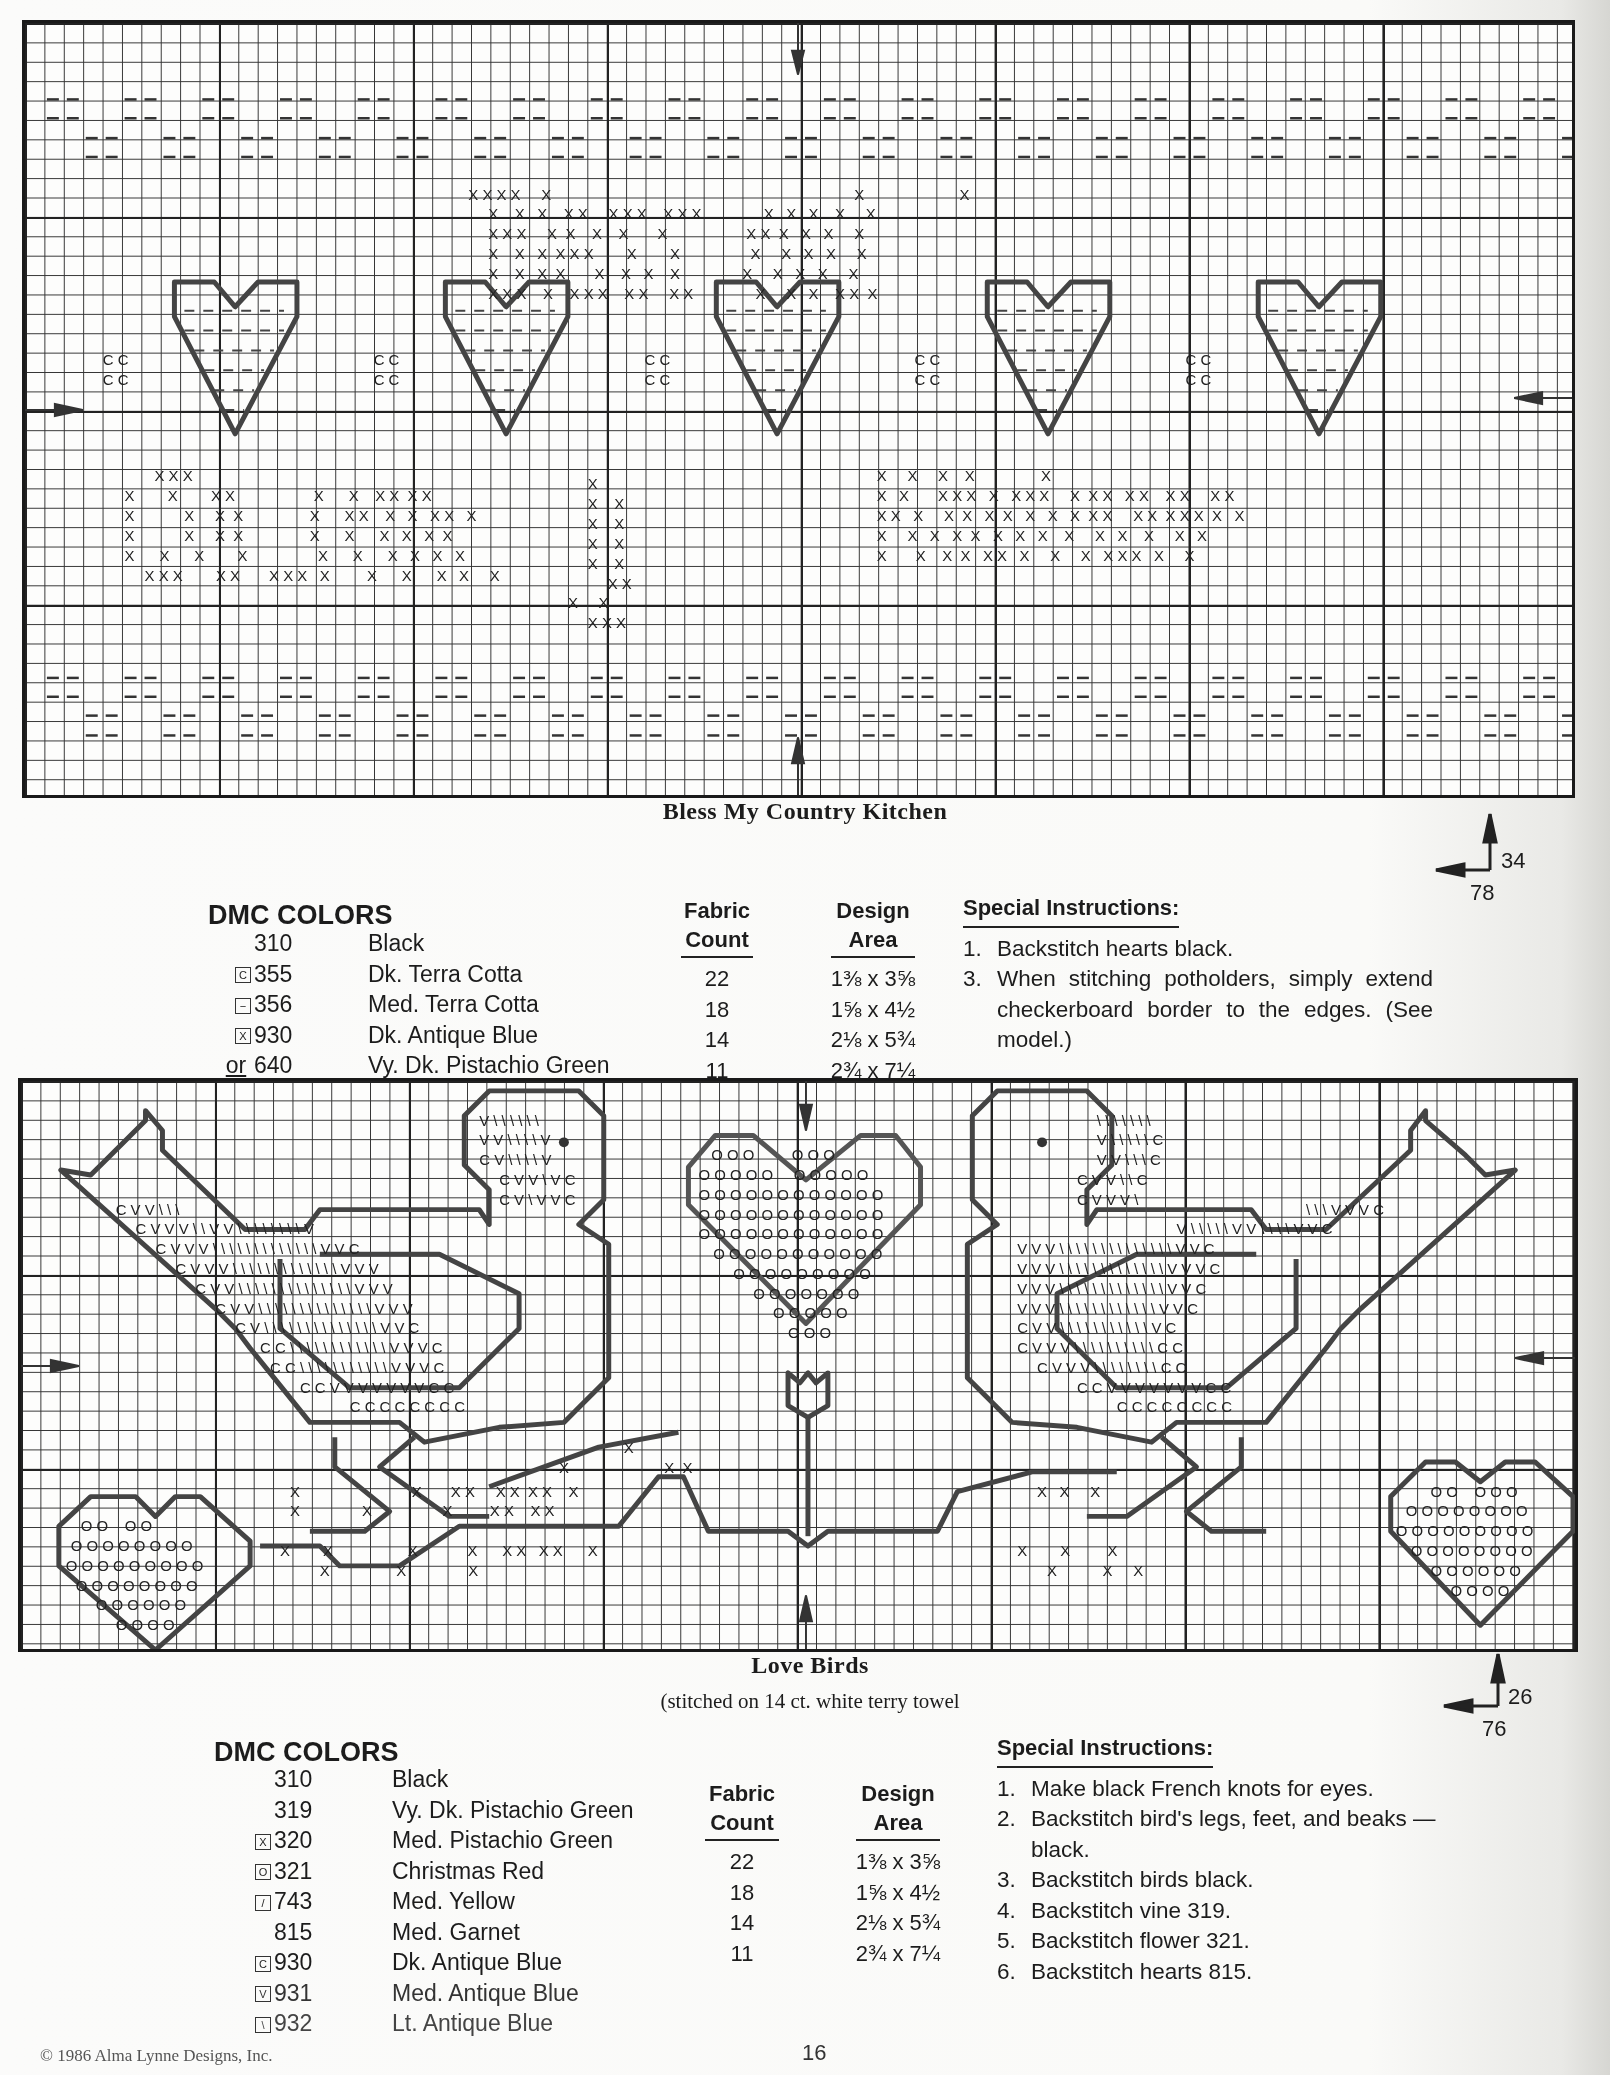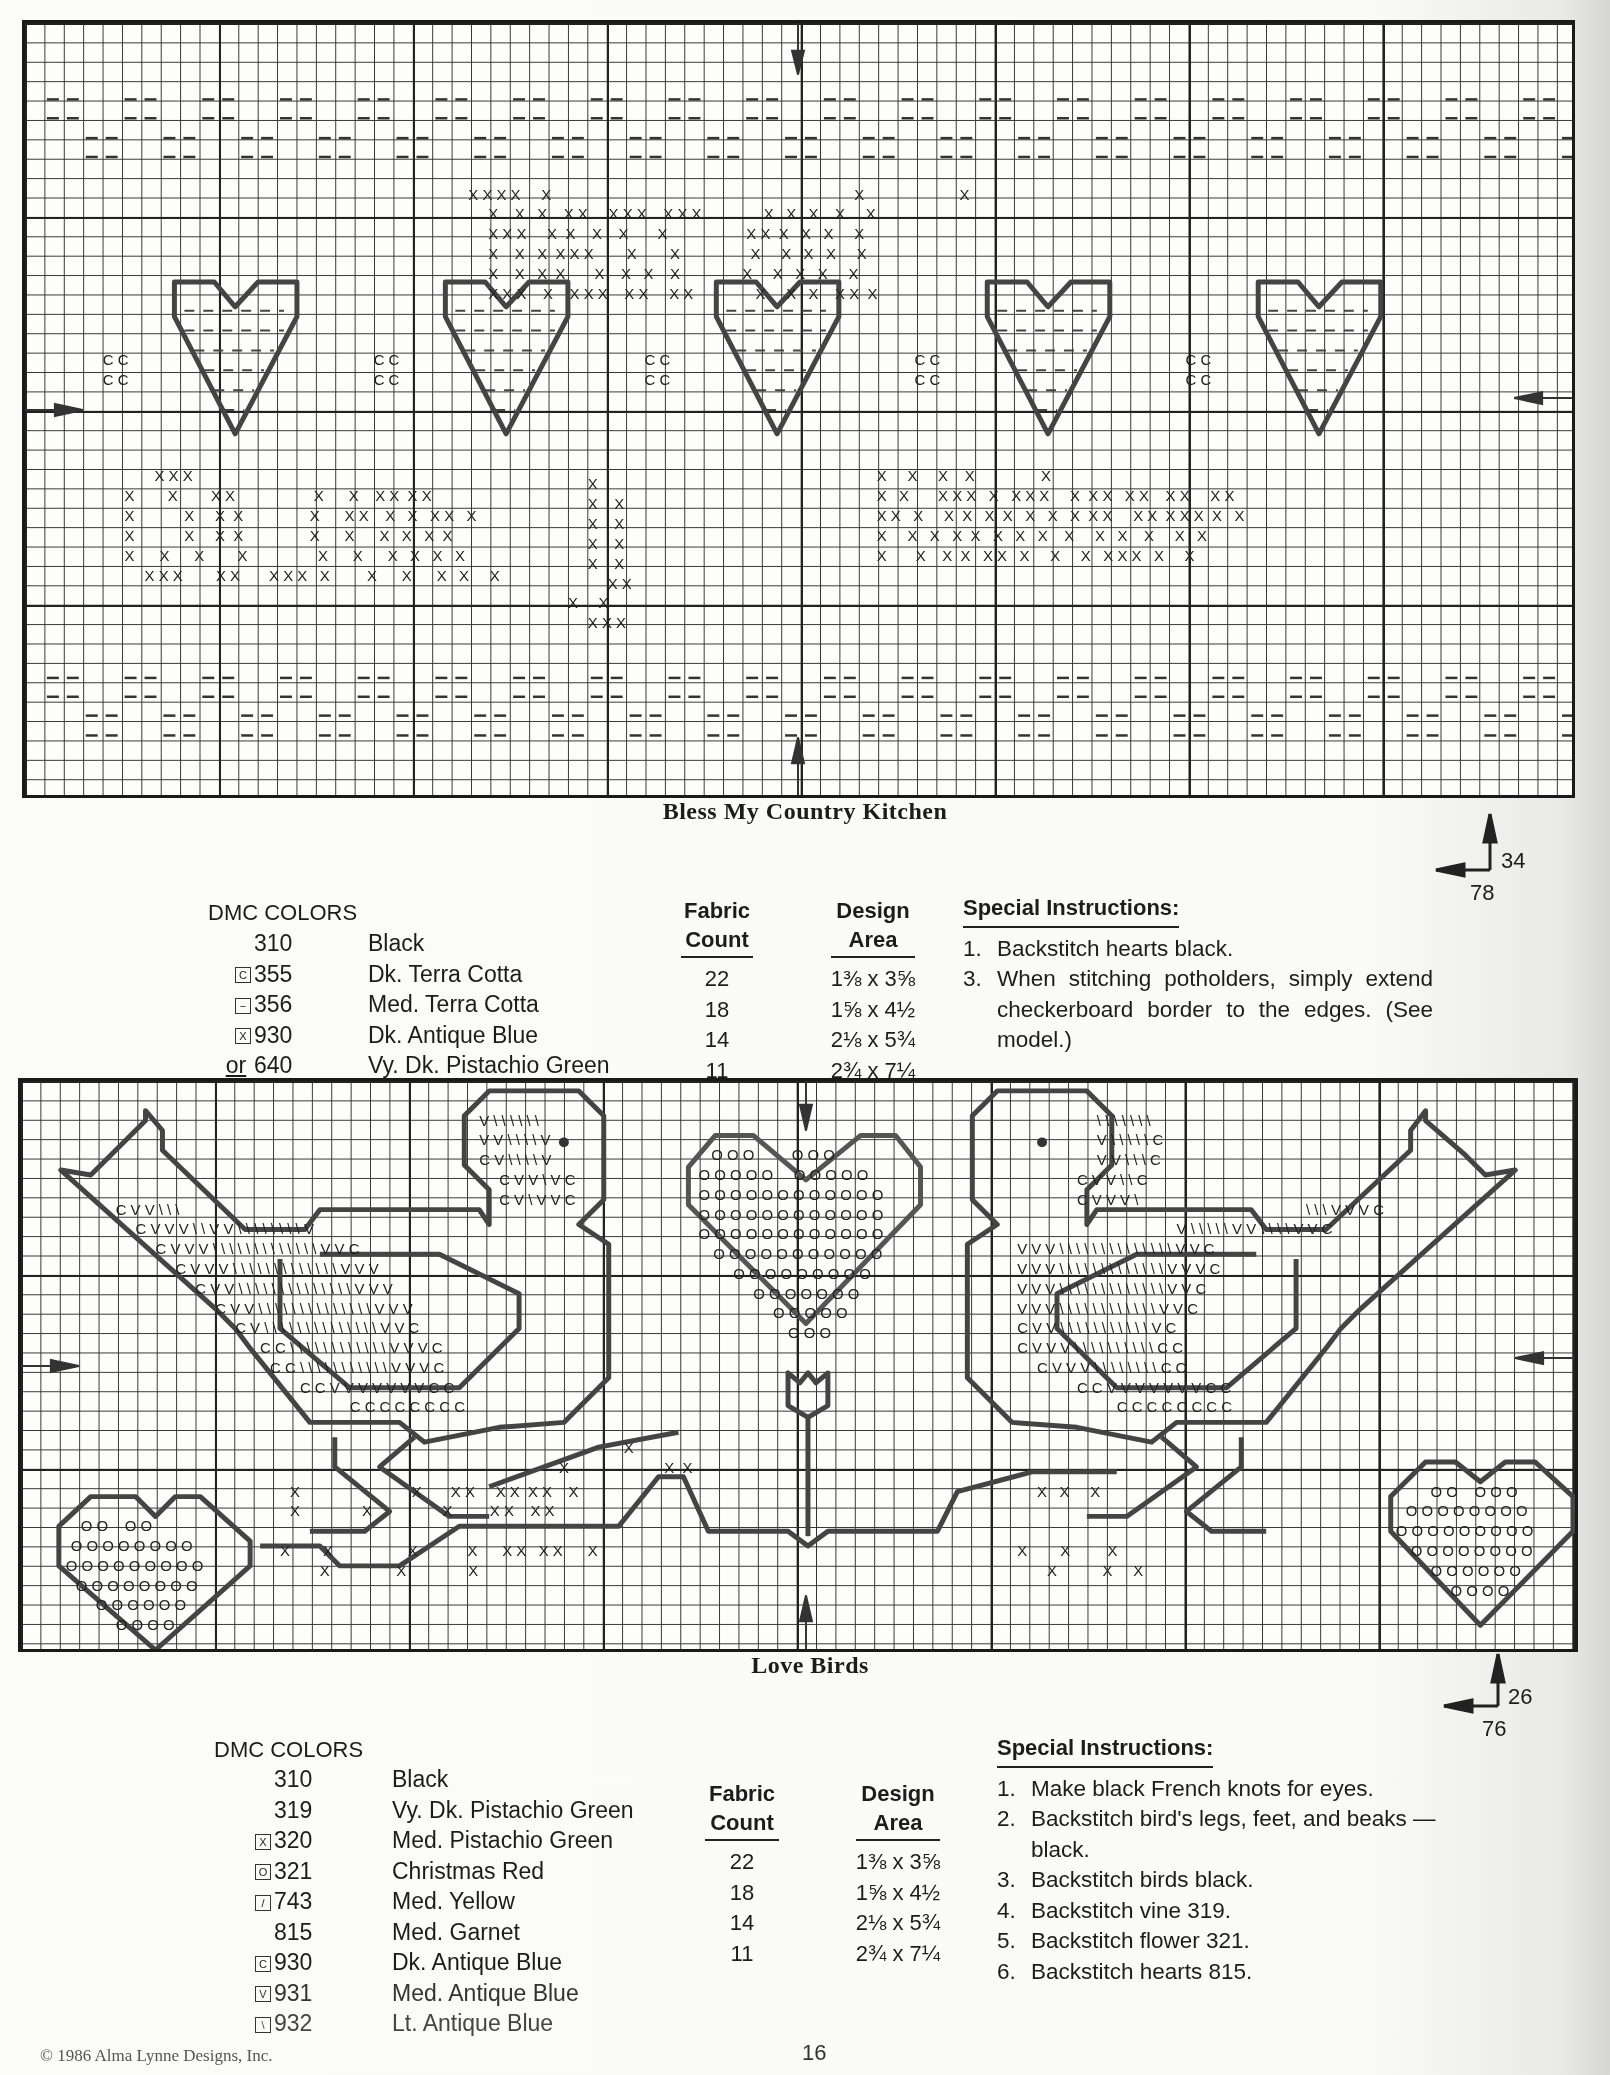--- a/index.html
+++ b/index.html
@@ -11,21 +11,21 @@
         background-image:
           linear-gradient(90deg,#222 0 2px,transparent 2px),
           linear-gradient(180deg,#222 0 2px,transparent 2px),
           linear-gradient(90deg,#333 0 1px,transparent 1px),
           linear-gradient(180deg,#333 0 1px,transparent 1px);
         background-size:194px 194px,194px 194px,19.4px 19.4px,19.4px 19.4px;}
   .grid svg{position:absolute;left:0;top:0;width:100%;height:100%;}
   .sym{font-family:"Liberation Sans",sans-serif;font-size:15px;fill:#222;}
   .title{position:absolute;font-family:"Liberation Serif",serif;font-weight:bold;font-size:24px;text-align:center;letter-spacing:0.5px;}
   .subtitle{position:absolute;font-family:"Liberation Serif",serif;font-size:21px;text-align:center;line-height:30px;}
-  .hdr{position:absolute;font-weight:normal;font-size:22px;}
+  .hdr{position:absolute;font-weight:bold;font-size:27px;}
   .legend{position:absolute;font-size:23px;line-height:30.5px;}
   .legend .row{display:flex;align-items:center;height:30.5px;}
   .legend .sw{width:22px;display:inline-block;text-align:center;}
   .legend .code{width:56px;text-align:left;display:inline-block;}
   .legend .name{display:inline-block;}
   .box{display:inline-block;width:14px;height:14px;border:1.5px solid #333;font-size:11px;line-height:14px;text-align:center;vertical-align:middle;}
   .col{position:absolute;font-size:22px;text-align:center;}
   .col .h{font-weight:bold;line-height:29px;}
   .col .rule{border-top:2px solid #222;margin:2px auto 6px auto;}
   .col .v{line-height:30.5px;}
@@ -371,20 +371,21 @@
       <line x1="0" y1="288" x2="58" y2="288"></line>
         <path d="M30,282 L58,288 L30,294 Z"></path>
       <line x1="1560" y1="280" x2="1500" y2="280"></line>
         <path d="M1528,274 L1500,280 L1528,286 Z"></path>
     </g>
   </svg>
 </div>
 
 <div class="title" style="left:450px;top:1652px;width:720px;">Love Birds</div>
 <div class="subtitle" style="left:450px;top:1686px;width:720px;">
+  <div>(stitched on 14 ct. white terry towel</div>
 </div>
 
 <div class="dims" style="left:1430px;top:1646px;">
   <svg width="90" height="100">
     <g stroke="#222" stroke-width="3" fill="#222">
       <line x1="68" y1="8" x2="68" y2="60"></line>
         <path d="M62,36 L68,8 L74,36 Z"></path>
       <line x1="68" y1="60" x2="14" y2="60"></line>
         <path d="M42,54 L14,60 L42,66 Z"></path>
     </g>

